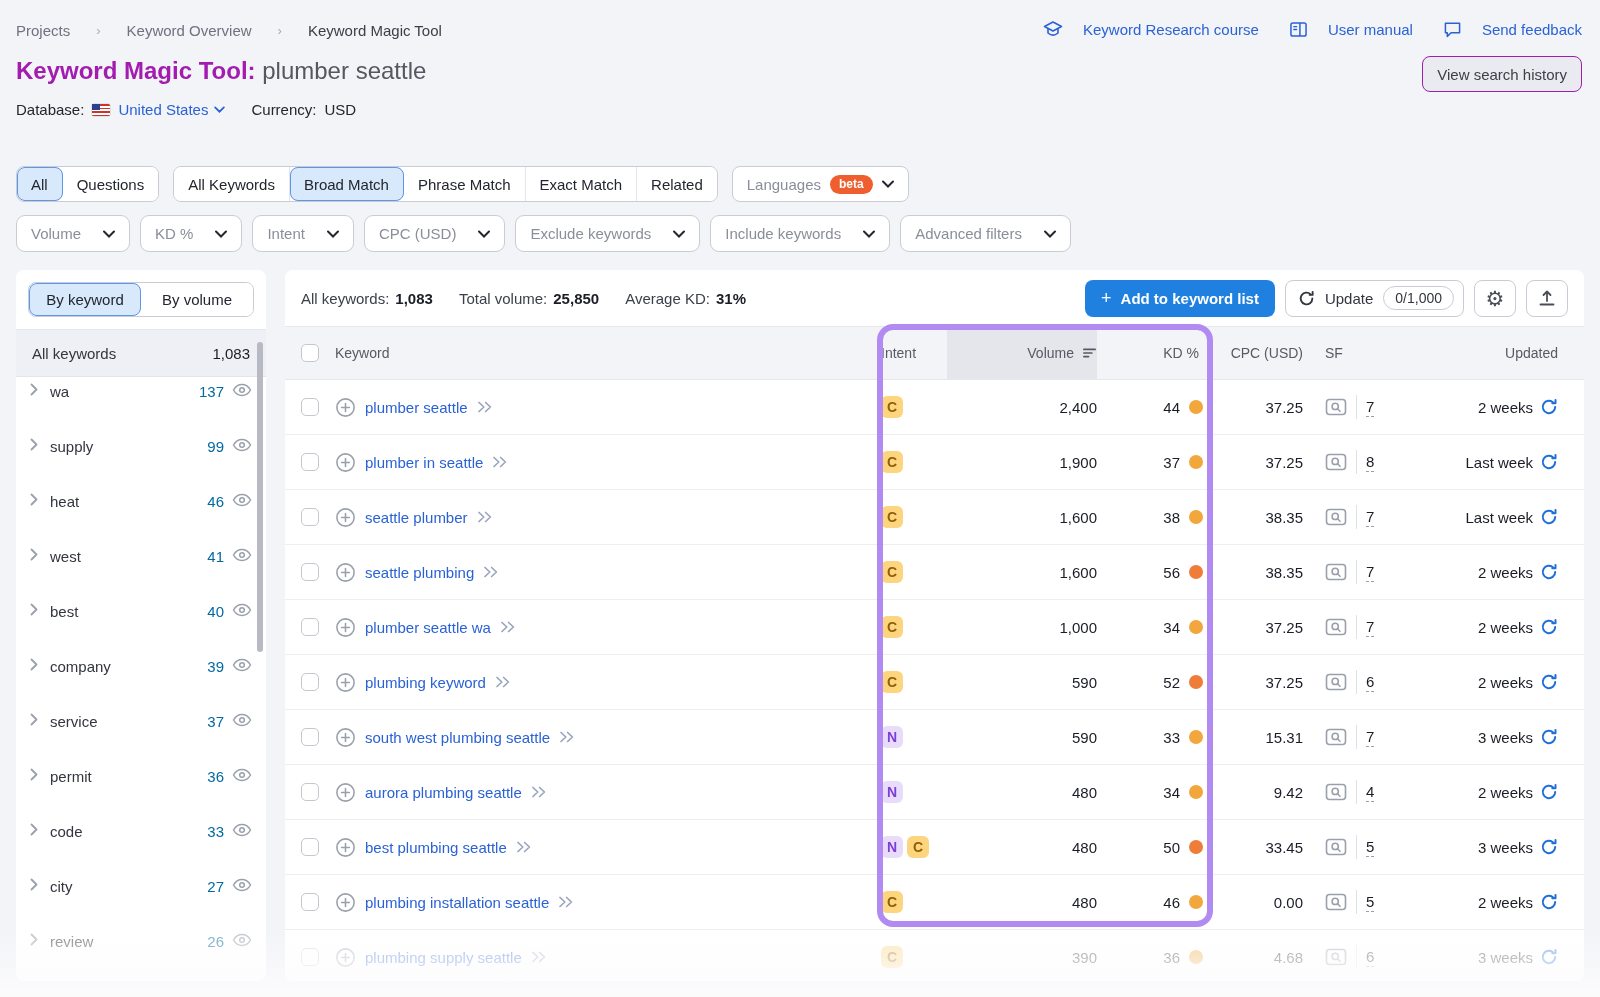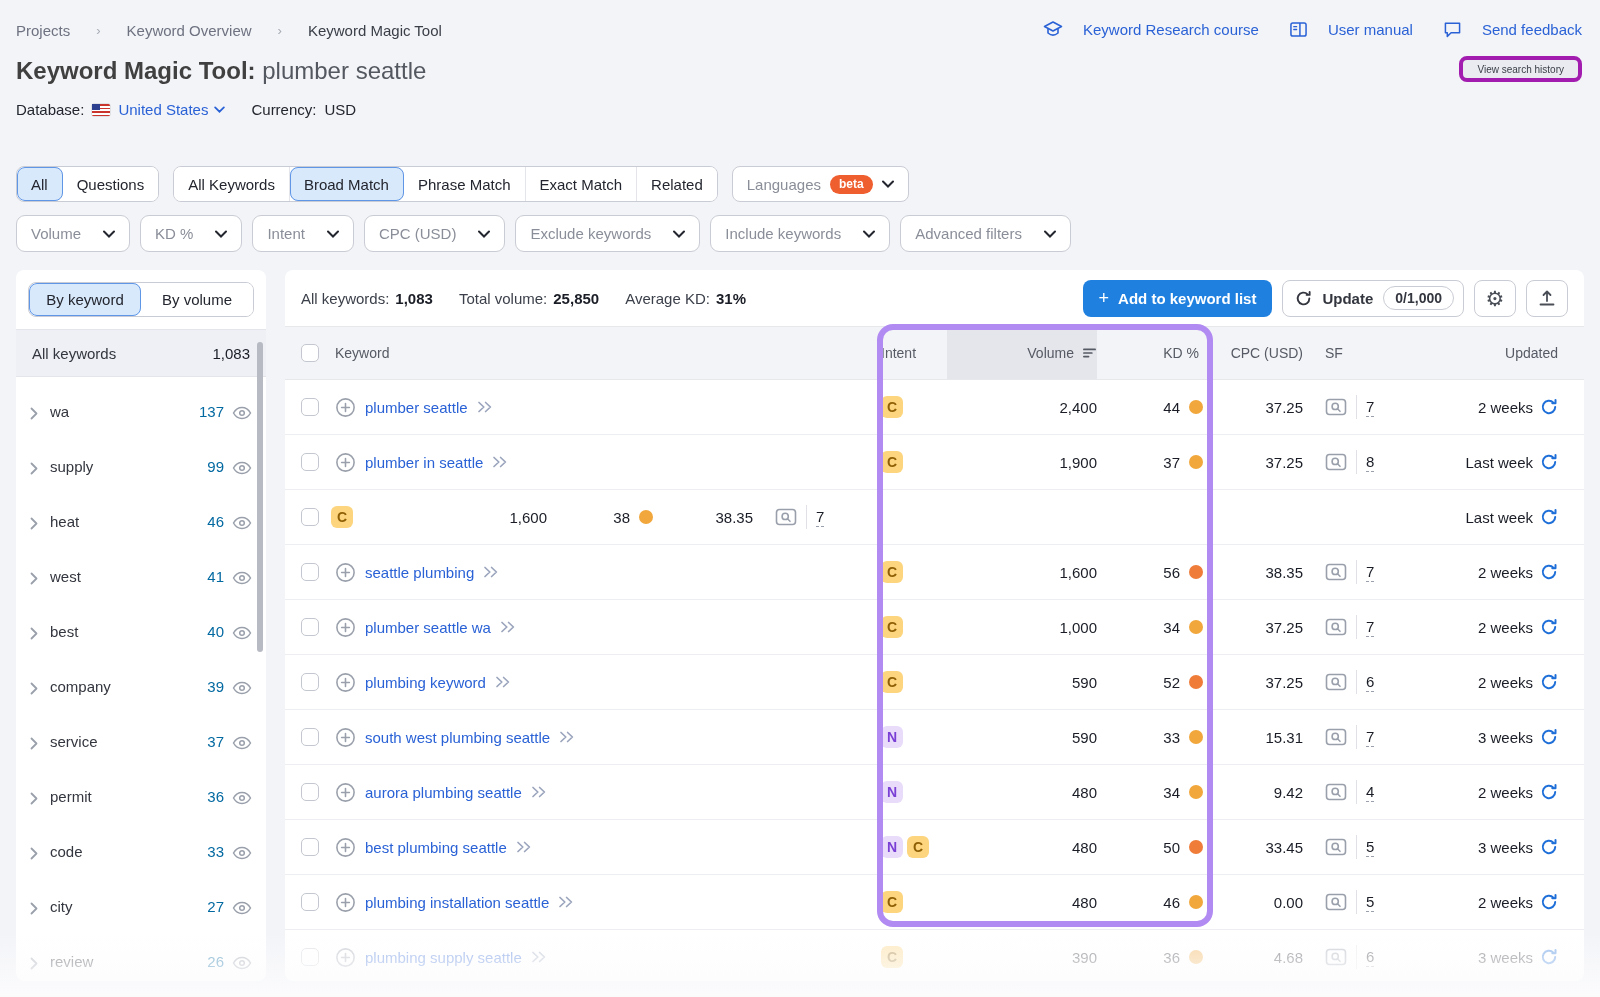--- a/index.html
+++ b/index.html
@@ -14,25 +14,25 @@
   
   .breadcrumb { position:absolute; left:16px; top:22px; display:flex; gap:26px; align-items:center; color:#6e7280; }
   .breadcrumb .sep { color:#a7abb5; font-size:13px; }
   .breadcrumb .crumb { color:#6e7280; cursor:pointer; }
   .breadcrumb .crumb.current { color:#3a3e47; }
 
   .header-links { position:absolute; right:18px; top:20px; display:flex; gap:30px; align-items:center; }
   .hlink { display:flex; gap:20px; align-items:center; color:#2a62d6; cursor:pointer; }
 
   .page-title { position:absolute; left:16px; top:57px; font-size:24px; }
-  .page-title .t-main { font-weight:700; color:#404040; }
+  .page-title .t-main { font-weight:700; color:#a21caf; }
   .page-title .t-query { font-weight:400; color:#53575f; }
 
-  .view-history-btn { position:absolute; right:18px; top:56px; height:26px; padding:0 14px;
-    background:#e9ebf0; border:4px solid #a21caf; border-radius:8px; color:#3c4049; font-size:10px;
+  .view-history-btn { position:absolute; right:18px; top:56px; height:36px; padding:0 14px;
+    background:#e9ebf0; border:1px solid #a21caf; border-radius:8px; color:#3c4049; font-size:15px;
     display:flex; align-items:center; cursor:pointer; }
 
   .db-row { position:absolute; left:16px; top:101px; display:flex; align-items:center; gap:8px; }
   .db-label { color:#23262e; }
   .flag { width:18px; height:12px; border-radius:1.5px; position:relative; flex:0 0 auto;
     background:repeating-linear-gradient(180deg,#c9342c 0 1.8px,#fff 1.8px 3.6px); box-shadow:0 0 0 .5px rgba(0,0,0,.15);}
   .flag::after { content:""; position:absolute; left:0; top:0; width:8px; height:6px; background:#2d3f8f; }
   .db-country { color:#2a62d6; cursor:pointer; display:flex; align-items:center; gap:6px; }
   .db-currency-label { margin-left:18px; color:#23262e; }
   .db-currency { color:#23262e; }
@@ -59,41 +59,41 @@
   
   .sidebar { position:absolute; left:16px; top:270px; width:250px; height:711px;
     background:#fff; border-radius:8px; overflow:hidden; }
   .sb-toggle { margin:12px; display:flex; border:1px solid #c9ccd4; border-radius:8px; overflow:hidden; height:35px; }
   .sb-seg { flex:1; display:flex; align-items:center; justify-content:center; font-size:15px;
     color:#23262e; background:#fff; cursor:pointer; }
   .sb-seg.active { background:#d9e9fc; outline:1.5px solid #5f96e6; outline-offset:-1.5px; border-radius:8px; }
   .sb-all { display:flex; justify-content:space-between; align-items:center; padding:0 16px; height:48px;
     background:#eef0f5; border-top:1px solid #e3e5ea; border-bottom:1px solid #e3e5ea; color:#33363e; }
   .sb-all .sb-count { color:#1a1d26; }
-  .sb-item { height:55px; display:flex; align-items:flex-end; padding:12px 14px; cursor:pointer; }
+  .sb-item { height:55px; display:flex; align-items:flex-start; padding:6px 14px; cursor:pointer; }
   .sb-item .sb-chev { color:#9aa0ab; margin-right:12px; }
   .sb-item .sb-name { color:#33363e; flex:1; }
   .sb-item .sb-count { color:#0369a1; margin-right:8px; }
   .sb-item.faded { opacity:.55; }
   .sb-scrollbar { position:absolute; right:3px; top:72px; width:6px; height:310px; background:#b7bac3; border-radius:3px; }
 
   
   .main-card { position:absolute; left:285px; top:270px; width:1299px; height:711px;
     background:#fff; border-radius:8px; overflow:hidden; }
 
   .stats-row { height:56px; display:flex; align-items:center; padding:0 16px; gap:26px; }
   .stat { display:flex; gap:6px; align-items:baseline; }
   .stat .s-label { color:#3c404a; }
   .stat .s-value { font-weight:700; color:#1a1d26; }
   .stats-actions { margin-left:auto; display:flex; align-items:center; gap:10px; }
   .add-btn { background:#1f80e0; color:#fff; border:none; border-radius:8px; height:37px;
     padding:0 16px; font-size:15px; font-weight:700; display:flex; align-items:center; gap:9px; cursor:pointer;
     font-family:"Liberation Sans",sans-serif; }
   .update-group { display:flex; align-items:center; gap:10px; border:1px solid #c9ccd4; border-radius:8px;
-    height:37px; padding:0 9px 0 12px; background:#fff; cursor:pointer; color:#33363e;font-weight:bold; }
+    height:37px; padding:0 9px 0 12px; background:#fff; cursor:pointer; color:#33363e; }
   .update-count { border:1px solid #c9ccd4; border-radius:999px; padding:3px 11px; font-size:14px; color:#33363e; }
   .icon-btn { width:42px; height:37px; border:1px solid #c9ccd4; border-radius:8px; background:#fff;
     display:grid; place-items:center; cursor:pointer; color:#4a4e57; }
   .gear-glyph { font-size:21px; line-height:1; color:#4a4e57; }
 
   
   .thead { display:flex; align-items:center; height:54px; background:#f3f4f7;
     border-top:1px solid #e6e8ec; border-bottom:1px solid #e6e8ec; font-size:14px; color:#565a64; }
   .trow { display:flex; align-items:center; height:55px; border-bottom:1px solid #eceef2; }
   .trow.faded { opacity:.45; }
@@ -639,20 +639,34 @@
               <path d="M15.2 9a6.2 6.2 0 1 1-1.8-4.4" fill="none" stroke="currentColor" stroke-width="2" stroke-linecap="round"></path>
               <path d="M15.5 2v3.2h-3.2" fill="none" stroke="currentColor" stroke-width="2" stroke-linecap="round" stroke-linejoin="round"></path>
             </svg>
       </span>
     </div>
   </div>
       <div class="trow">
     <div class="c-check">
           <span class="checkbox"></span>
         </div>
+    <div class="c-kw">
+      <span class="icon">
+        <svg width="21" height="21" viewBox="0 0 20 20">
+              <circle cx="10" cy="10" r="8.2" fill="none" stroke="#9aa0ab" stroke-width="1.5"></circle>
+              <path d="M10 6.3v7.4M6.3 10h7.4" stroke="#9aa0ab" stroke-width="1.5" stroke-linecap="round"></path>
+            </svg>
+      </span>
+      <a class="kw-link">seattle plumber</a>
+      <span class="icon">
+        <svg width="16" height="12" viewBox="0 0 16 12">
+              <path d="M2 1.5 6.8 6 2 10.5M8.6 1.5 13.4 6 8.6 10.5" fill="none" stroke="#9aa4bc" stroke-width="1.7" stroke-linecap="round" stroke-linejoin="round"></path>
+            </svg>
+      </span>
+    </div>
     <div class="c-intent">
           <span class="badge b-C">C</span>
         </div>
     <div class="c-vol">1,600</div>
     <div class="c-kd">
       <span class="kd-num">38</span>
       <span class="kd-dot kd-yellow"></span>
     </div>
     <div class="c-cpc">38.35</div>
     <div class="c-sf">

